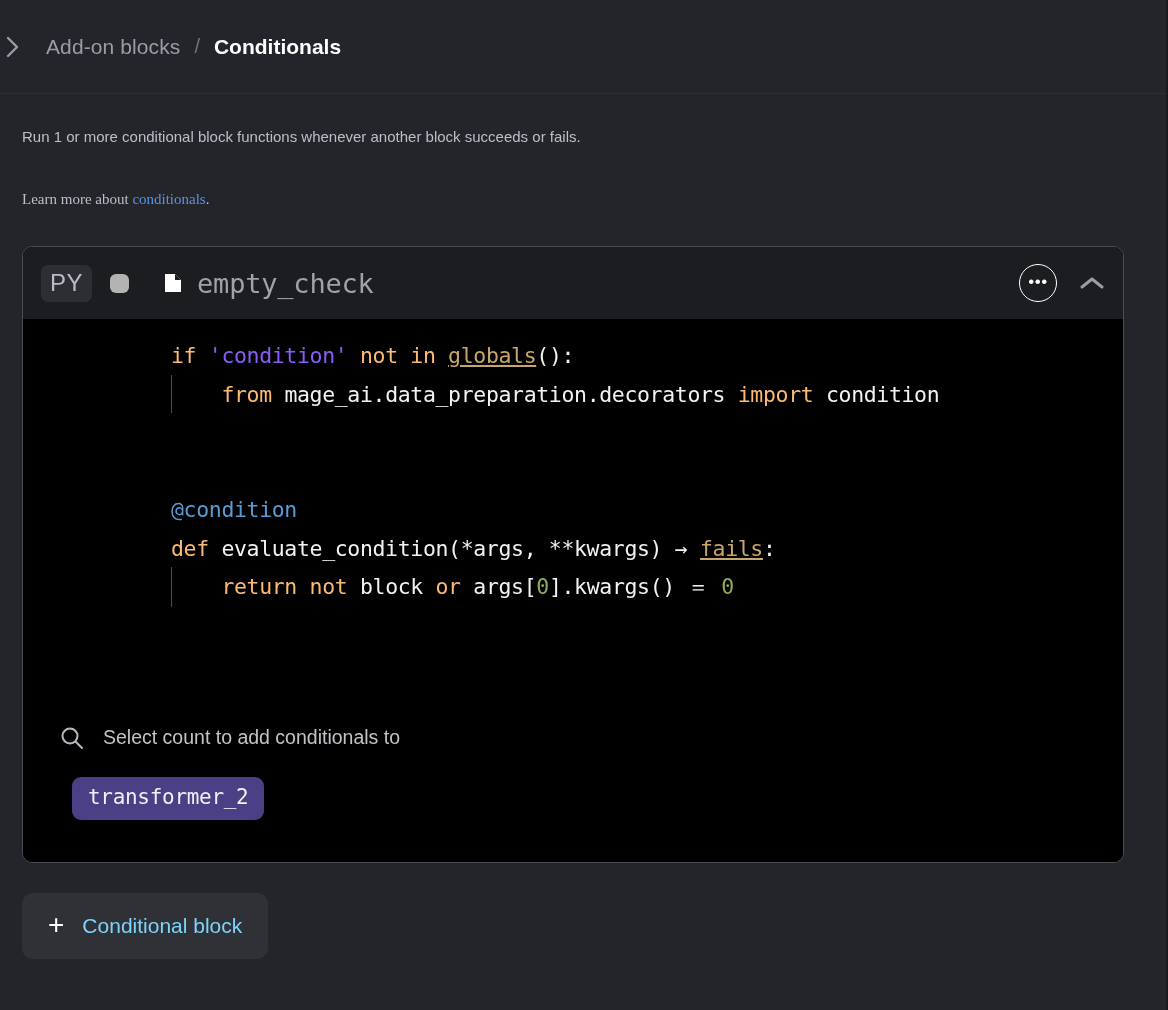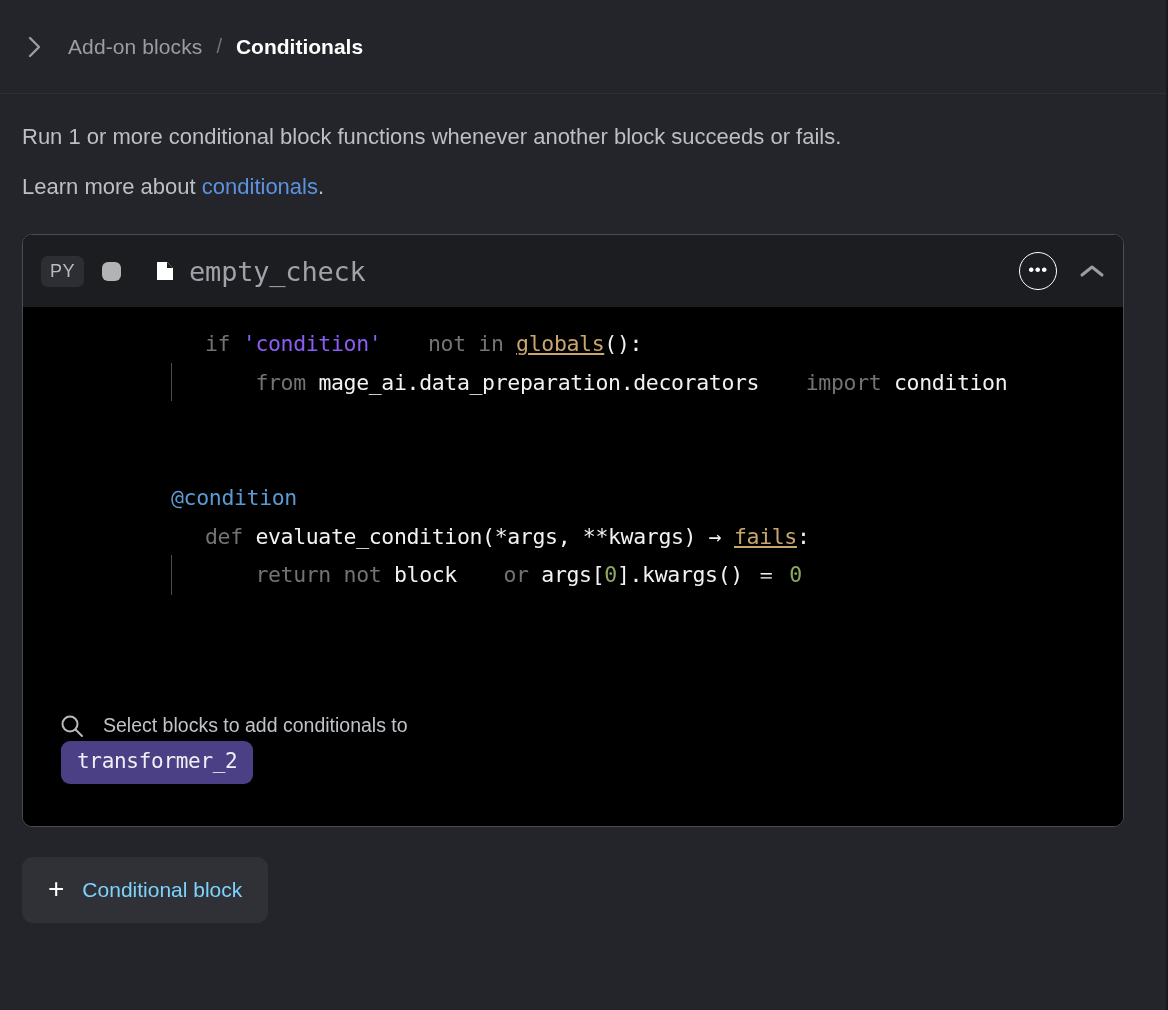--- a/index.html
+++ b/index.html
@@ -24,21 +24,20 @@
     position: relative;
   }
 
   
   .topbar {
     height: 94px;
     box-sizing: border-box;
     border-bottom: 1px solid #2e3036;
     display: flex;
     align-items: center;
-    padding-left: 22px;
   }
   .chev-right {
     width: 26px;
     height: 26px;
     margin-right: 20px;
     flex: 0 0 auto;
     display: flex;
     align-items: center;
     justify-content: center;
     cursor: pointer;
@@ -61,25 +60,25 @@
     color: #ffffff;
     white-space: nowrap;
   }
 
   
   .desc {
     padding: 28px 22px 0 22px;
   }
   .desc p {
     margin: 0;
-    font-size: 22px;
+    font-size: 15px;
     line-height: 30px;
     color: #bcbfc5;
   }
-  .desc p + p { margin-top: 20px; }
+  .desc p + p { margin-top: 32px; font-family: Liberation Serif, serif; }
   .link {
     color: #5c92e0;
     text-decoration: none;
     cursor: pointer;
   }
 
   
   .card {
     margin: 32px 22px 0 22px;
     width: 1102px;
@@ -93,21 +92,21 @@
     height: 72px;
     box-sizing: border-box;
     background: #1b1d21;
     display: flex;
     align-items: center;
     padding: 0 16px 0 18px;
   }
   .py-badge {
     background: #2c2e33;
     color: #b9bcc2;
-    font-size: 18px;
+    font-size: 24px;
     font-weight: 500;
     border-radius: 7px;
     padding: 6px 9px 7px 9px;
     line-height: 1;
     letter-spacing: 0.5px;
     font-family: "Liberation Sans", sans-serif;
   }
   .status-dot {
     width: 19px;
     height: 19px;
@@ -170,21 +169,21 @@
     margin: 0;
     padding: 0 0 0 148px;
     font-family: "DejaVu Sans Mono", monospace;
     font-size: 21.5px;
     line-height: 38.5px;
     color: #e6e6e6;
     white-space: pre;
     letter-spacing: -0.35px;
     position: relative;
   }
-  .kw   { color: #737373; margin-left: 34px; }    
+  .kw   { color: #fdba74; }    
   .str  { color: #8b5cf6; }    
   .num  { color: #8fa85f; }    
   .fn   { color: #c9a66b; text-decoration: underline; }    
   .dec  { color: #5a9bd5; }    
   .id   { color: #f2f2f2; }    
   .indent-guide {
     position: absolute;
     left: 148px;
     width: 1px;
     background: #4a4a4a;
@@ -201,21 +200,22 @@
     height: 30px;
     cursor: text;
   }
   .search-icon { width: 26px; height: 26px; flex: 0 0 auto; }
   .search-placeholder {
     margin-left: 18px;
     font-size: 19.5px;
     color: #c0c3c8;
   }
   .chips {
-    padding: 0 0 42px 38px;
+    padding: 0 0 42px 49px;
+    margin-top: 24px;
     display: flex;
     gap: 12px;
   }
   .chip {
     background: #4b3f86;
     color: #f0f0f4;
     border-radius: 9px;
     padding: 10px 16px 12px 16px;
     font-family: "DejaVu Sans Mono", monospace;
     font-size: 21px;
@@ -306,21 +306,21 @@
 <span><span class="kw">def </span><span class="id">evaluate_condition(*args, **kwargs) </span><span class="id">→ </span><span class="fn">fails</span><span class="id">:</span></span>
 <span><span class="id">    </span><span class="kw">return not </span><span class="id">block </span><span class="kw">or </span><span class="id">args[</span><span class="num">0</span><span class="id">].kwargs() </span><span class="id">＝ </span><span class="num">0</span></span></pre>
 
       <div class="search-row">
         <span class="search-icon">
           <svg width="26" height="26" viewBox="0 0 26 26" fill="none">
             <circle cx="11" cy="11" r="7.5" stroke="#b6b9bf" stroke-width="2"></circle>
             <path d="M16.5 16.5 L23 23" stroke="#b6b9bf" stroke-width="2" stroke-linecap="round"></path>
           </svg>
         </span>
-        <span class="search-placeholder">Select blocks to add conditionals to</span>
+        <span class="search-placeholder">Select count to add conditionals to</span>
       </div>
 
       <div class="chips">
         <span class="chip">transformer_2</span>
       </div>
     </div>
 
   </div>
 
   <div class="add-row">

